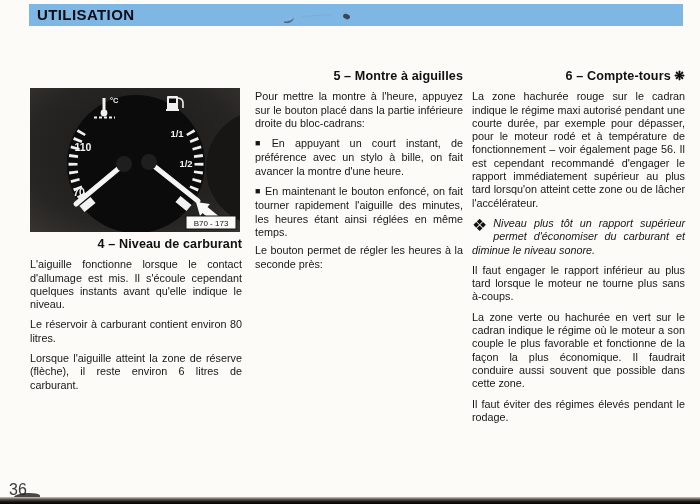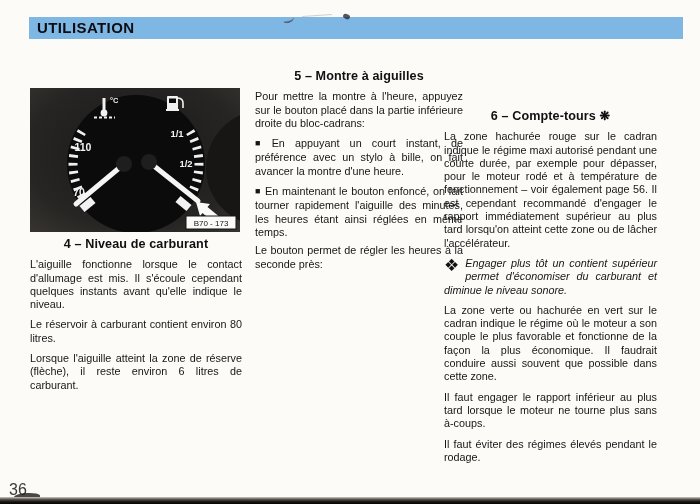--- a/index.html
+++ b/index.html
@@ -4,21 +4,21 @@
 <style>
   html,body { margin:0; padding:0; background:#e8e6e2; }
   #page {
     position:relative; width:700px; height:504px;
     background:#fcfbf8; overflow:hidden;
     font-family:"Liberation Sans", sans-serif;
     color:#161616;
   }
   
   .header-bar {
-    position:absolute; left:29px; top:17px; width:654px; height:22px;
+    position:absolute; left:29px; top:4px; width:654px; height:22px;
     background:#7eb6e4; box-sizing:border-box; padding-left:8px;
     font-size:15px; font-weight:bold; line-height:22px;
     color:#0c0c12; letter-spacing:0.4px;
   }
   .ink-mark { position:absolute; pointer-events:none; }
   .ink-1 { left:283px; top:15px; width:11px; height:6px;
            border-bottom:2px solid #4a4a54; border-radius:0 0 60% 40%;
            transform:rotate(-12deg); opacity:.75; }
   .ink-2 { left:343px; top:14px; width:7px; height:5px;
            background:#2c2c36; border-radius:60% 40% 50% 50%;
@@ -27,23 +27,23 @@
            background:#9a9aa4; transform:rotate(-4deg); opacity:.45; }
 
   
   .photo { position:absolute; left:30px; top:88px; width:210px; height:144px; }
   .photo svg { display:block; }
 
   
   .col { position:absolute; font-size:10.8px; line-height:13.3px; text-align:justify; }
   .col-1 { left:30px;  top:238px; width:212px; }
   .col-2 { left:255px; top:70px;  width:208px; }
-  .col-3 { left:444px; top:70px;  width:213px;margin-top:40px; }
+  .col-3 { left:472px; top:70px;  width:213px; }
   .section-title { font-size:12.6px; font-weight:bold; margin:0 0 7px 0; color:#101010;
-                   text-align:center; letter-spacing:0.1px; }
+                   text-align:right; letter-spacing:0.1px; }
   .col p { margin:0 0 7px 0; }
   .col p.m0 { margin-bottom:5px; }
   .bullet-mark { font-size:9px; margin-right:4px; position:relative; top:-1px; }
   .note { font-style:italic; }
   .note-symbol { float:left; font-style:normal; font-size:17px; line-height:15px;
                  margin:1px 6px 0 0; color:#111; }
 
   
   .page-number { position:absolute; left:9px; top:481px; font-size:16px; color:#3a3a3a; }
   .page-edge {
@@ -131,22 +131,22 @@
     <h3 class="section-title">5 – Montre à aiguilles</h3>
     <p>Pour mettre la montre à l'heure, appuyez sur le bouton placé dans la partie inférieure droite du bloc-cadrans:</p>
     <p><span class="bullet-mark">■</span><span>En appuyant un court instant, de préférence avec un stylo à bille, on fait avancer la montre d'une heure.</span></p>
     <p class="m0"><span class="bullet-mark">■</span><span>En maintenant le bouton enfoncé, on fait tourner rapidement l'aiguille des minutes, les heures étant ainsi réglées en même temps.</span></p>
     <p>Le bouton permet de régler les heures à la seconde près:</p>
   </div>
 
   <div class="col col-3">
     <h3 class="section-title">6 – Compte-tours ❋</h3>
     <p>La zone hachurée rouge sur le cadran indique le régime maxi autorisé pendant une courte durée, par exemple pour dépasser, pour le moteur rodé et à température de fonctionnement – voir également page 56. Il est cependant recommandé d'engager le rapport immédiatement supérieur au plus tard lorsqu'on atteint cette zone ou de lâcher l'accélérateur.</p>
-    <p class="note"><span class="note-symbol">❖</span><span>Engager plus tôt un contient supérieur permet d'économiser du carburant et diminue le niveau sonore.</span></p>
+    <p class="note"><span class="note-symbol">❖</span><span>Niveau plus tôt un rapport supérieur permet d'économiser du carburant et diminue le niveau sonore.</span></p>
+    <p>Il faut engager le rapport inférieur au plus tard lorsque le moteur ne tourne plus sans à-coups.</p>
     <p>La zone verte ou hachurée en vert sur le cadran indique le régime où le moteur a son couple le plus favorable et fonctionne de la façon la plus économique. Il faudrait conduire aussi souvent que possible dans cette zone.</p>
-    <p>Il faut engager le rapport inférieur au plus tard lorsque le moteur ne tourne plus sans à-coups.</p>
     <p>Il faut éviter des régimes élevés pendant le rodage.</p>
   </div>
 
   <div class="page-number">36</div>
   <div class="page-edge-corner"></div>
   <div class="page-edge"></div>
 </div>
 
 </body></html>

